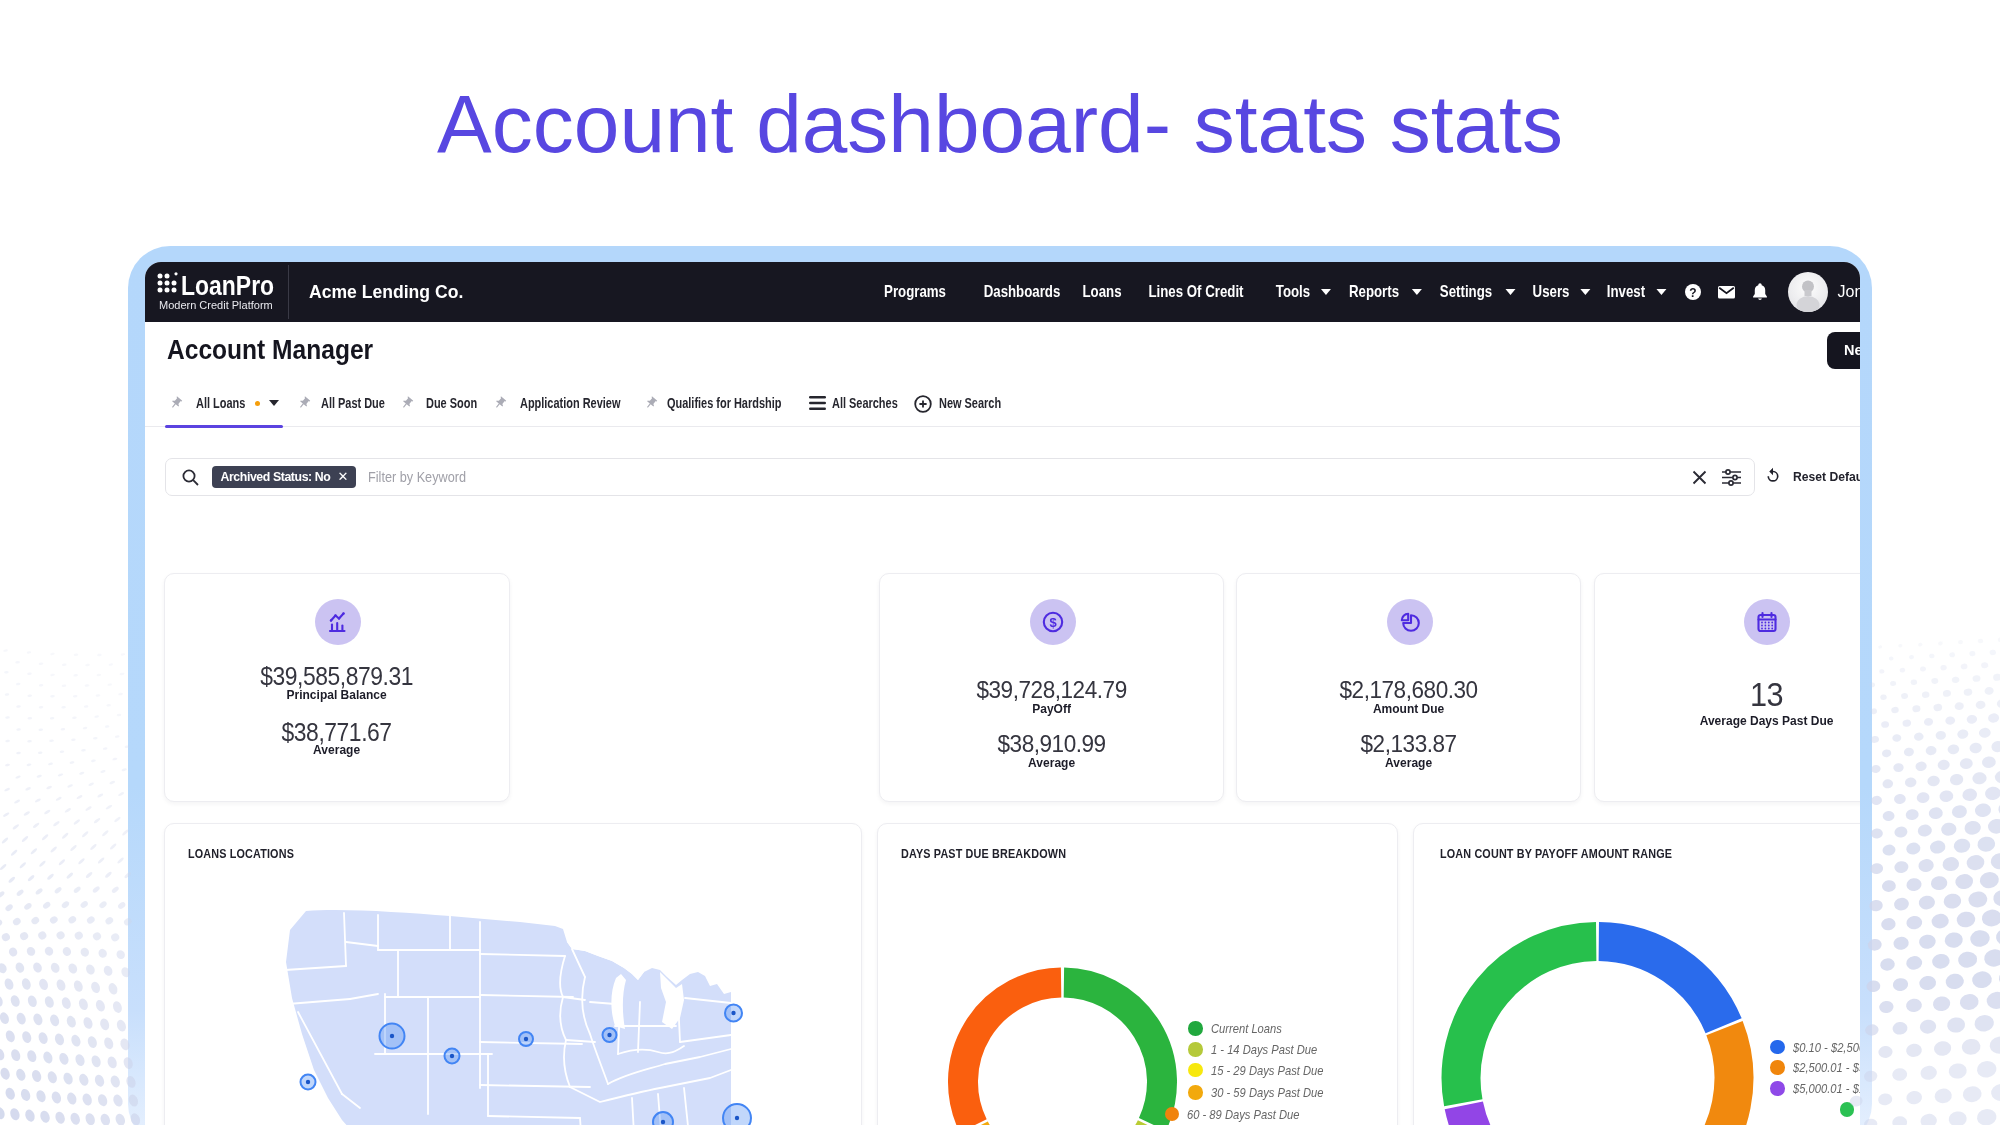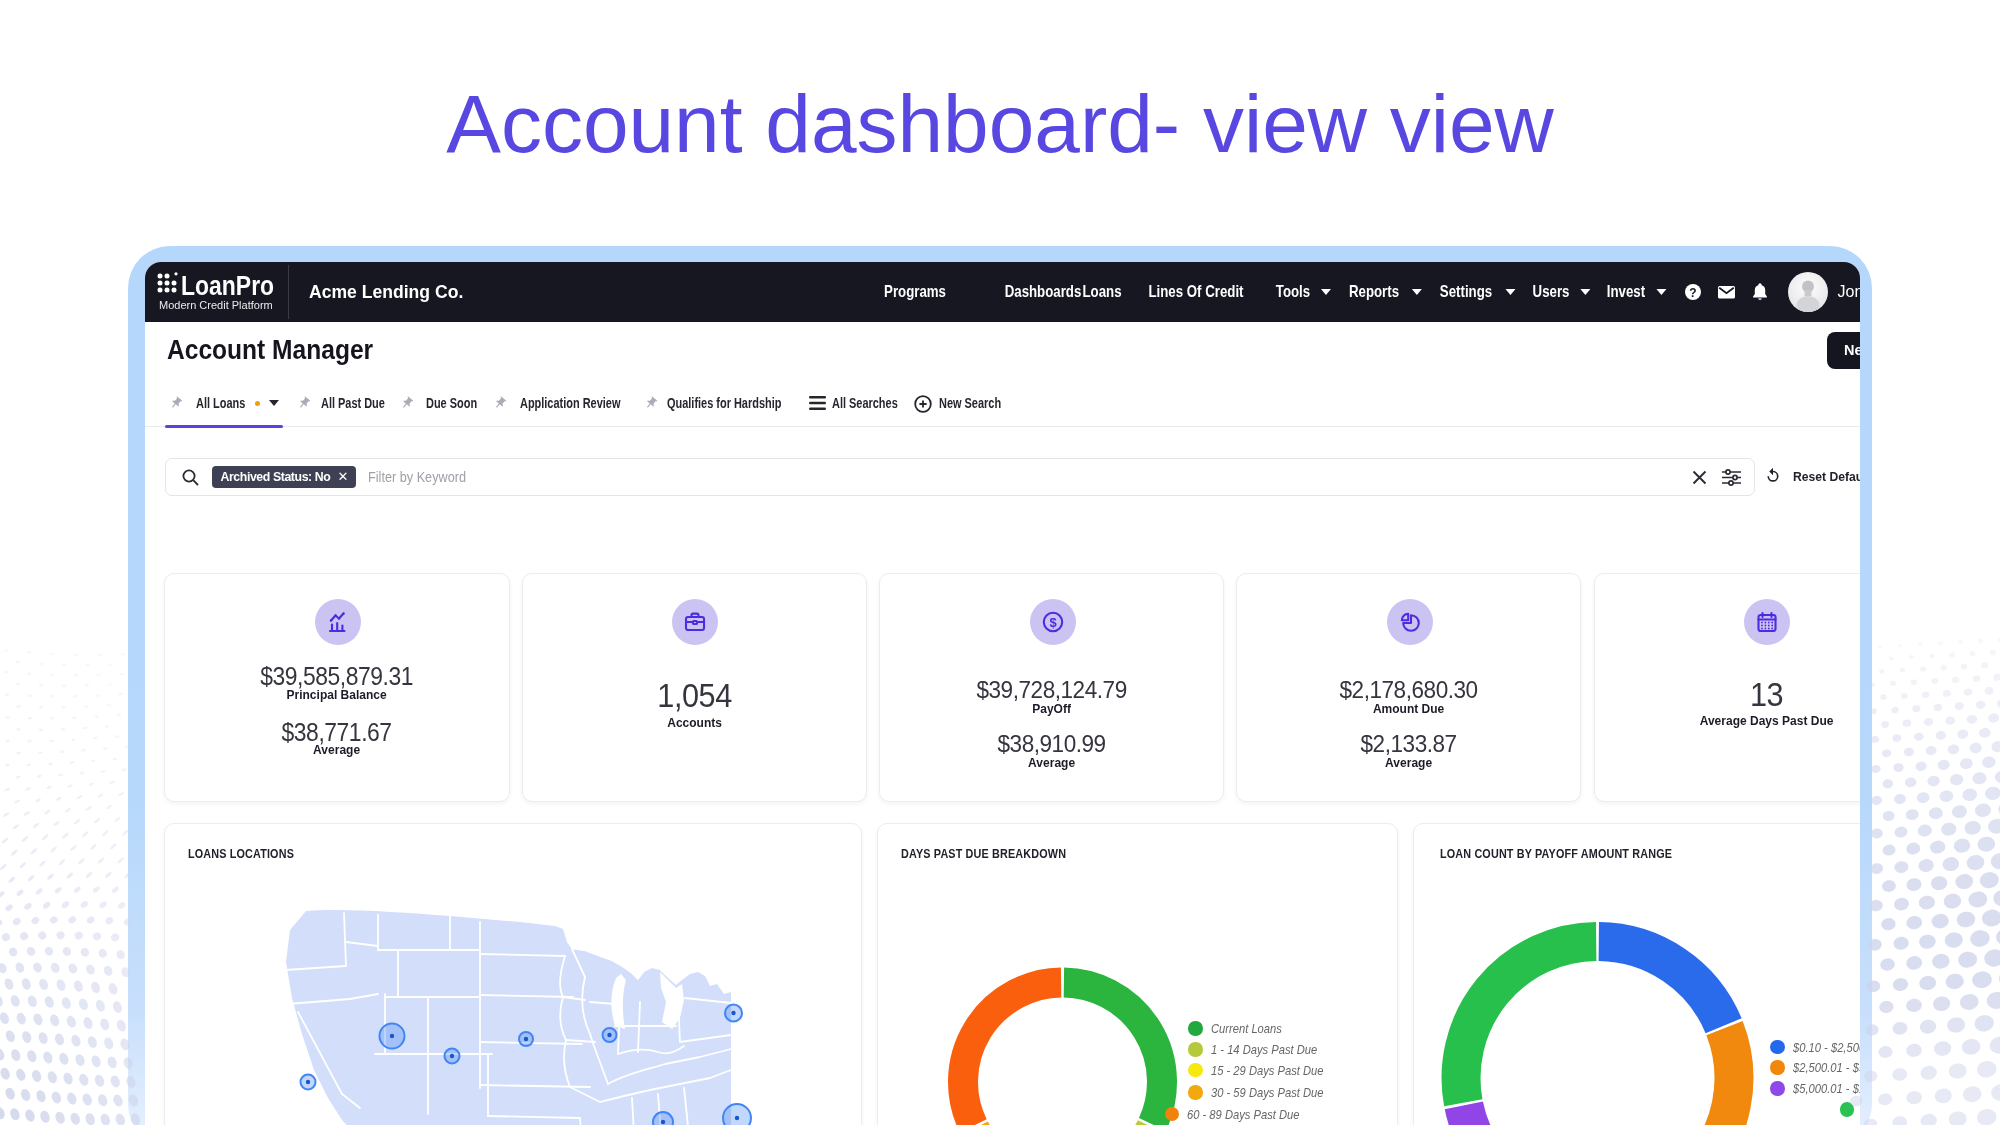--- a/index.html
+++ b/index.html
@@ -53,21 +53,21 @@
 .cl { font-size:13.5px; font-weight:700; color:#1c1c28; transform:scaleX(0.89); }
 .panel { position:absolute; top:561px; height:430px; background:#fff; border:1px solid #ededf1;
   border-radius:10px; box-shadow:0 2px 4px rgba(30,30,60,0.05); }
 .ptitle { position:absolute; font-size:13.5px; font-weight:700; color:#21212b; letter-spacing:0.2px; top:584.5px;
   line-height:1; transform:scaleX(0.80); transform-origin:left; }
 .lgd { position:absolute; height:20px; display:flex; align-items:center; gap:8px; white-space:nowrap;font-style:italic; }
 .ldot { width:14.5px; height:14.5px; border-radius:50%; display:inline-block; flex:0 0 auto; }
 .ltxt { font-size:13px; color:#666; transform:scaleX(0.86); transform-origin:left; }
 </style></head>
 <body>
-<div class="title">Account dashboard- view view</div>
+<div class="title">Account dashboard- stats stats</div>
 <div class="frame">
     <div class="app">
   <div class="nav">
     <svg width="26" height="26" style="position:absolute;left:12px;top:10px">
           <circle cx="3.0" cy="4.0" r="2.5" fill="#fff"></circle>
           <circle cx="10.0" cy="4.0" r="2.5" fill="#fff"></circle>
           <circle cx="19.0" cy="1.7999999999999998" r="1.6" fill="#fff"></circle>
           <circle cx="3.0" cy="11.0" r="2.5" fill="#fff"></circle>
           <circle cx="10.0" cy="11.0" r="2.5" fill="#fff"></circle>
           <circle cx="17.0" cy="11.0" r="2.5" fill="#fff"></circle>
@@ -75,21 +75,21 @@
           <circle cx="10.0" cy="18.0" r="2.5" fill="#fff"></circle>
           <circle cx="17.0" cy="18.0" r="2.5" fill="#fff"></circle>
         </svg>
     <div class="lpname">LoanPro</div>
     <div class="lpsub">Modern Credit Platform</div>
     <div class="lpsep"></div>
     <div class="acme">Acme Lending Co.</div>
     <div class="mit" style="left:770px">
           <span class="mtx">Programs</span>
         </div>
-        <div class="mit" style="left:898px">
+        <div class="mit" style="left:877px">
           <span class="mtx">Dashboards</span>
         </div>
         <div class="mit" style="left:957px">
           <span class="mtx">Loans</span>
         </div>
         <div class="mit" style="left:1051px">
           <span class="mtx">Lines Of Credit</span>
         </div>
         <div class="mit" style="left:1156.5px">
           <span class="mtx">Tools</span>
@@ -200,32 +200,20 @@
             <line x1="6" y1="14.5" x2="6" y2="20" stroke="#4e2be0" stroke-width="2.1" fill="none" stroke-linecap="round" stroke-linejoin="round"></line>
             <line x1="11.2" y1="13" x2="11.2" y2="20" stroke="#4e2be0" stroke-width="2.1" fill="none" stroke-linecap="round" stroke-linejoin="round"></line>
             <line x1="16.4" y1="15.5" x2="16.4" y2="20" stroke="#4e2be0" stroke-width="2.1" fill="none" stroke-linecap="round" stroke-linejoin="round"></line>
             <line x1="4" y1="21" x2="18.5" y2="21" stroke="#4e2be0" stroke-width="2.1" fill="none" stroke-linecap="round" stroke-linejoin="round"></line>
           </svg>
         </div>
         <div class="cv1" style="top:88.8px">$39,585,879.31</div>
         <div class="cl" style="top:114.0px">Principal Balance</div>
         <div class="cv1" style="top:144.5px">$38,771.67</div>
         <div class="cl" style="top:169.2px">Average</div>
-      </div>
-<div class="card" style="left:377.2px">
-        <div class="cicon">
-          <svg width="24" height="24" viewBox="0 0 24 24">
-            <rect x="3" y="7" width="18" height="13" rx="2" stroke="#4e2be0" stroke-width="2.1" fill="none" stroke-linecap="round" stroke-linejoin="round"></rect>
-            <path d="M8.5 7 V5.2 a1.6 1.6 0 0 1 1.6 -1.6 h3.8 a1.6 1.6 0 0 1 1.6 1.6 V7" stroke="#4e2be0" stroke-width="2.1" fill="none" stroke-linecap="round" stroke-linejoin="round"></path>
-            <rect x="10" y="11" width="4" height="3" rx="0.8" stroke="#4e2be0" stroke-width="2.1" fill="none" stroke-linecap="round" stroke-linejoin="round"></rect>
-            <path d="M3 12 h7 M14 12 h7" stroke="#4e2be0" stroke-width="2.1" fill="none" stroke-linecap="round" stroke-linejoin="round"></path>
-          </svg>
-        </div>
-        <div class="cbig" style="top:104.6px">1,054</div>
-        <div class="cl" style="top:142.0px">Accounts</div>
       </div>
 <div class="card" style="left:734.5px">
         <div class="cicon">
           <svg width="24" height="24" viewBox="0 0 24 24">
             <circle cx="12" cy="12" r="9.2" stroke="#4e2be0" stroke-width="2.1" fill="none" stroke-linecap="round" stroke-linejoin="round"></circle>
             <text x="12" y="16.5" font-size="13" font-weight="bold" fill="#4e2be0" text-anchor="middle" font-family="Liberation Sans">$</text>
           </svg>
         </div>
         <div class="cv2" style="top:103.7px">$39,728,124.79</div>
         <div class="cl" style="top:128.3px">PayOff</div>

